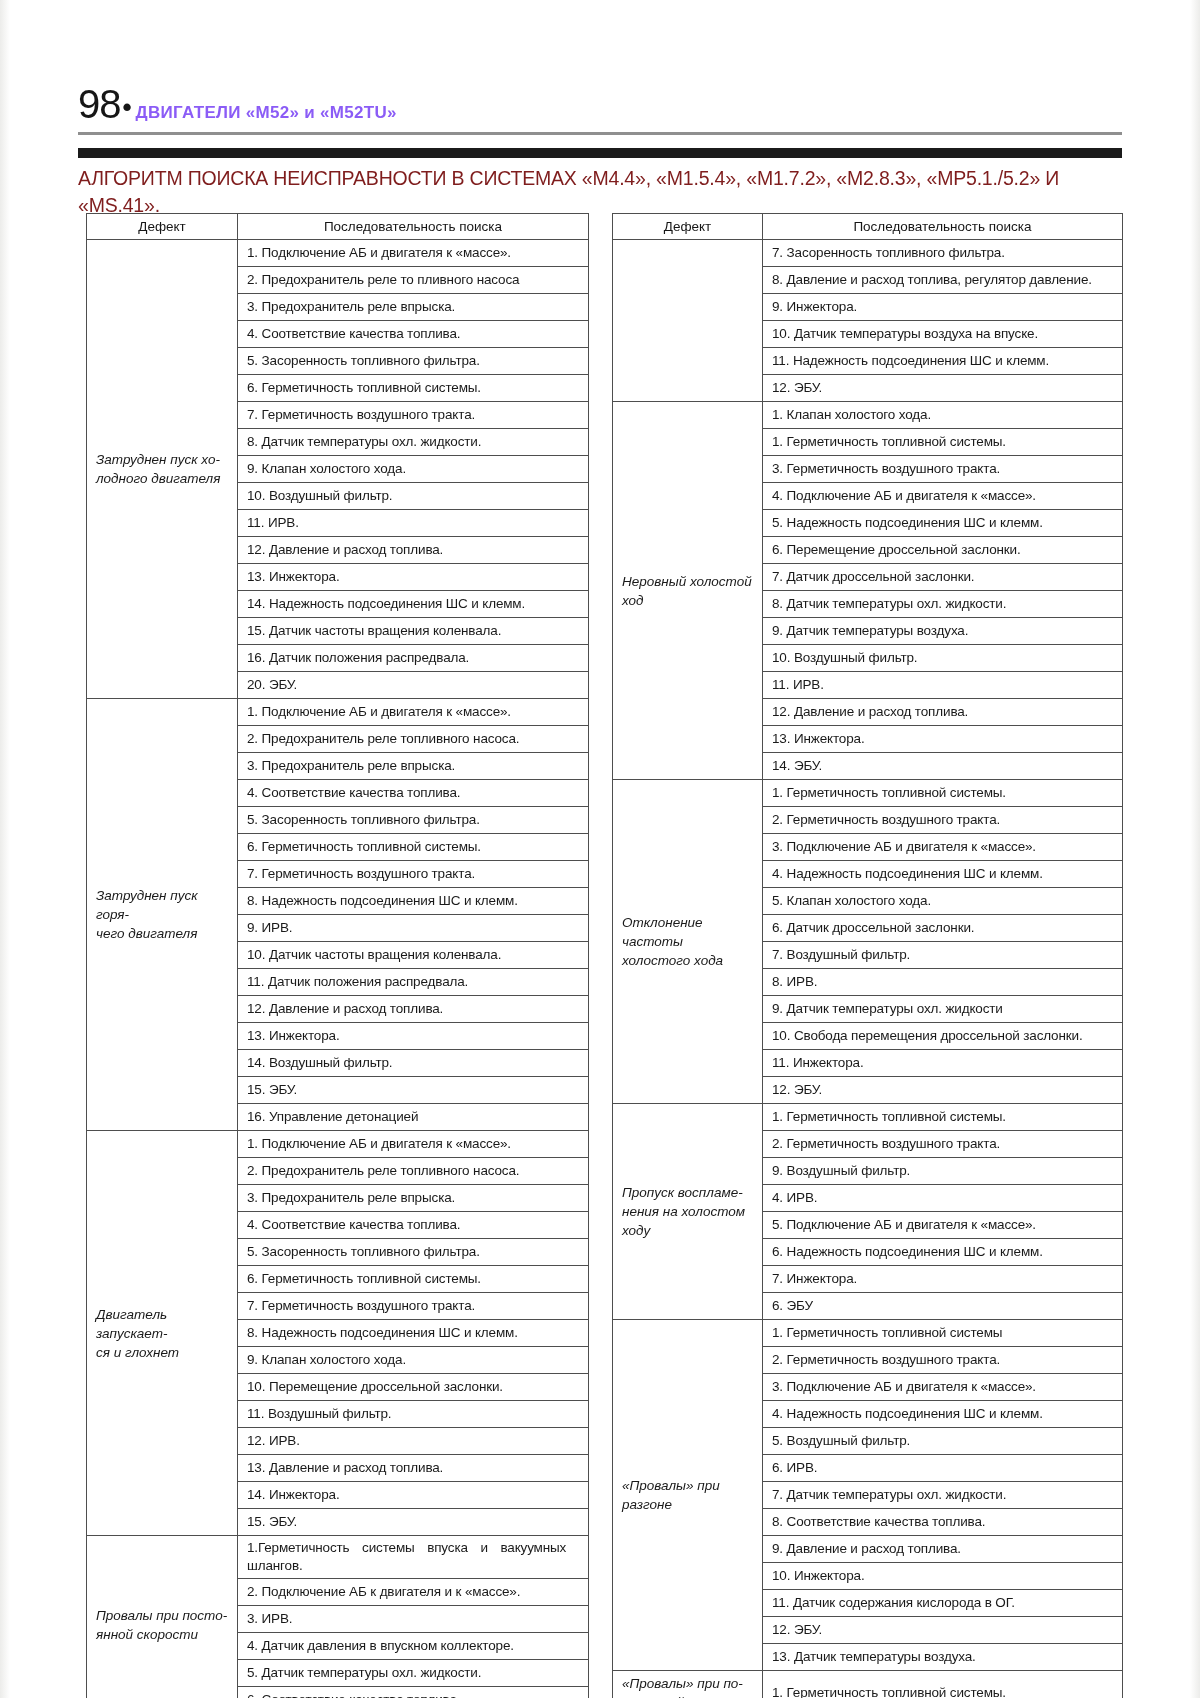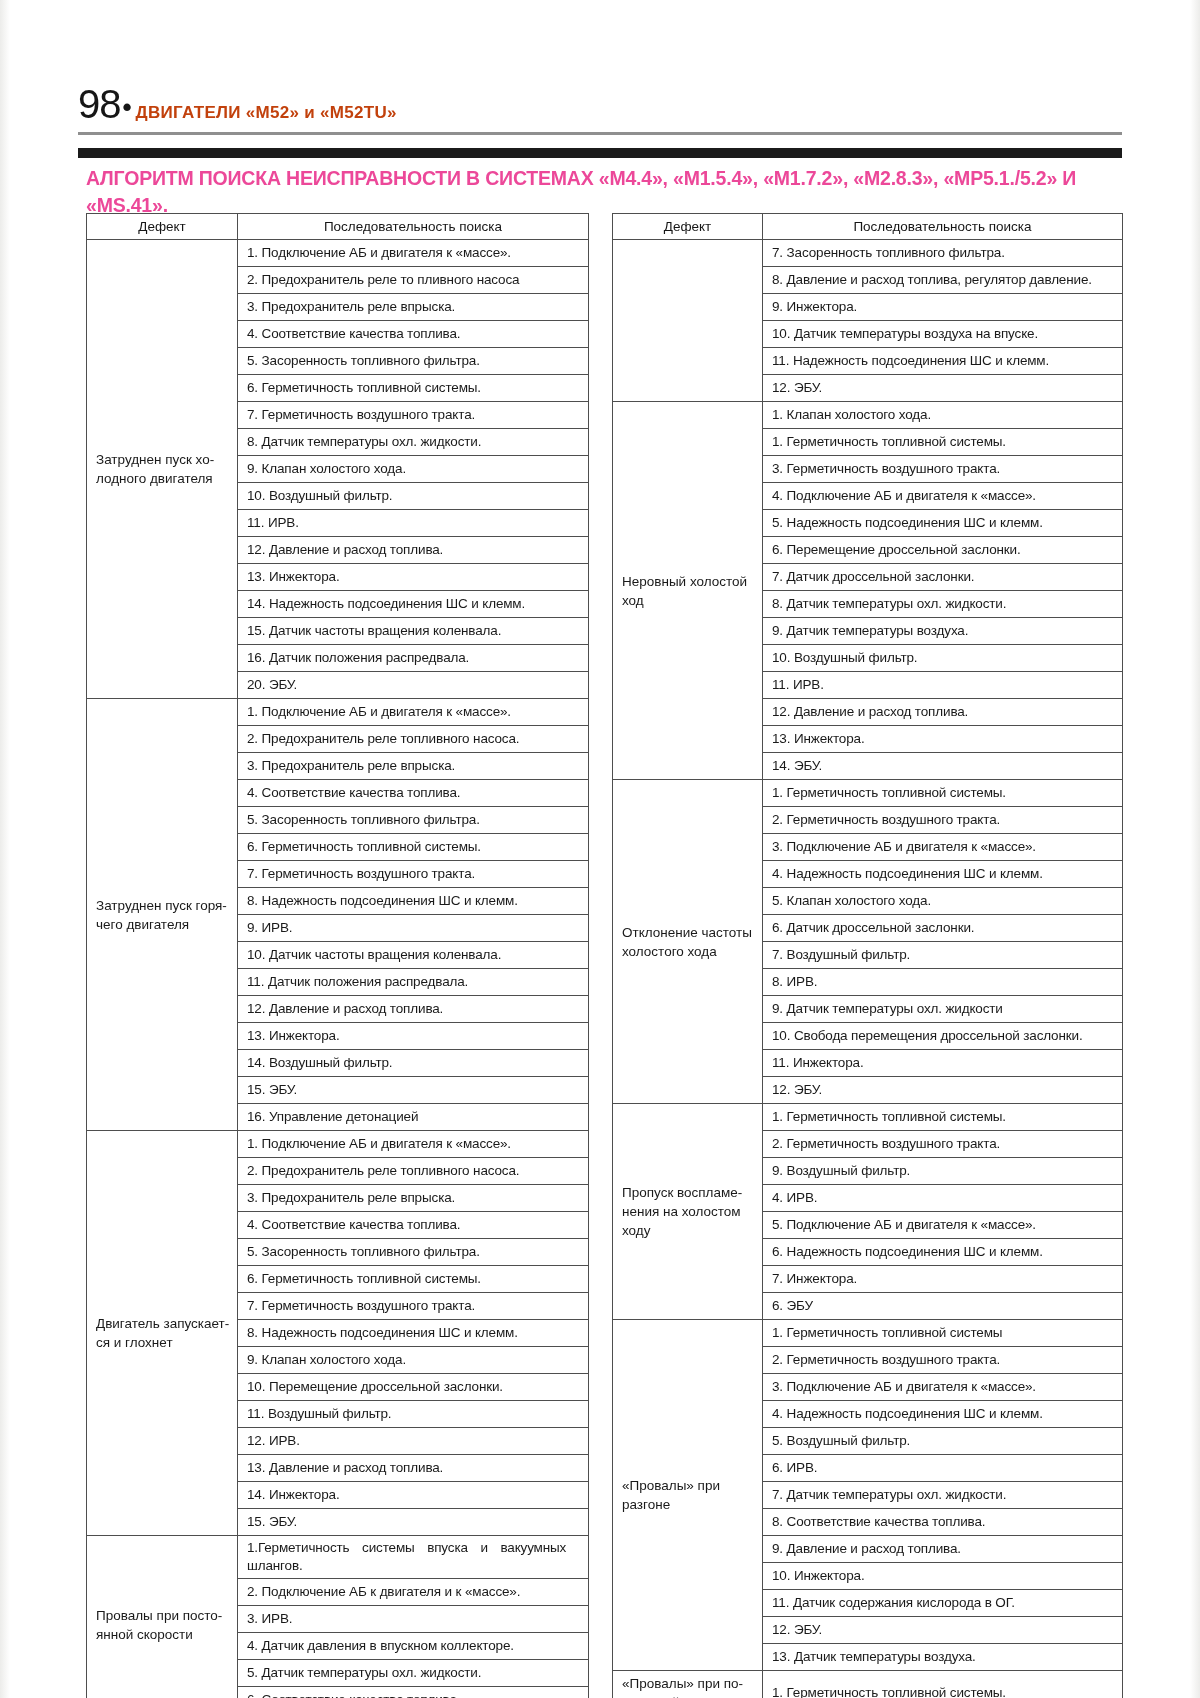--- a/index.html
+++ b/index.html
@@ -24,37 +24,36 @@
   }
   .page-number {
     font-size: 40px; font-weight: 400; letter-spacing: -1px; color: #161616;
     line-height: 40px;
   }
   .bullet-sep {
     font-size: 26px; font-weight: 900; color: #161616;
     margin: 0 4px 0 2px; position: relative; top: -2px;
   }
   .header-text {
-    font-size: 17px; font-weight: 600; color: #c2410c; letter-spacing: 0.3px;
+    font-size: 17px; font-weight: 600; color: #8b5cf6; letter-spacing: 0.3px;
   }
   .rule-thin {
     position: absolute; left: 78px; top: 132px;
     width: 1044px; height: 3px; background: #8f8f8f;
   }
   .rule-thick {
     position: absolute; left: 78px; top: 148px;
     width: 1044px; height: 10px; background: #1b1b1b;
   }
   .page-title {
     position: absolute; left: 78px; top: 165px;
     width: 1044px;
-    font-size: 19.5px; font-weight: 700; color: #ec4899;
+    font-size: 19.5px; font-weight: 400; color: #7f1d1d;
     line-height: 27px; letter-spacing: -0.2px;
     white-space: pre-line;
-    margin-left: 8px;
   }
   
   .fault-table {
     position: absolute; top: 213px;
     border-collapse: collapse; table-layout: fixed;
     background: #ffffff;
   }
   #left-table  { left: 86px;  width: 502px; }
   #right-table { left: 612px; width: 510px; }
   .fault-table th, .fault-table td {
@@ -63,20 +62,21 @@
   .fault-table th {
     font-size: 13.5px; font-weight: 400; color: #161616;
     text-align: center; height: 25px; padding: 0 2px;
   }
   .defect-cell {
     font-size: 13.5px; color: #1a1a1a;
     line-height: 19px;
     vertical-align: middle; text-align: left;
     padding: 3px 4px 3px 9px;
     white-space: pre-line;
+    font-style: italic;
   }
   .seq-cell {
     font-size: 13.5px; color: #1a1a1a;
     height: 24px; line-height: 18px;
     padding: 1px 3px 1px 9px;
     text-align: left; vertical-align: middle;
     white-space: nowrap; overflow: hidden;
     letter-spacing: -0.15px;
   }
   .seq-cell.multiline {

